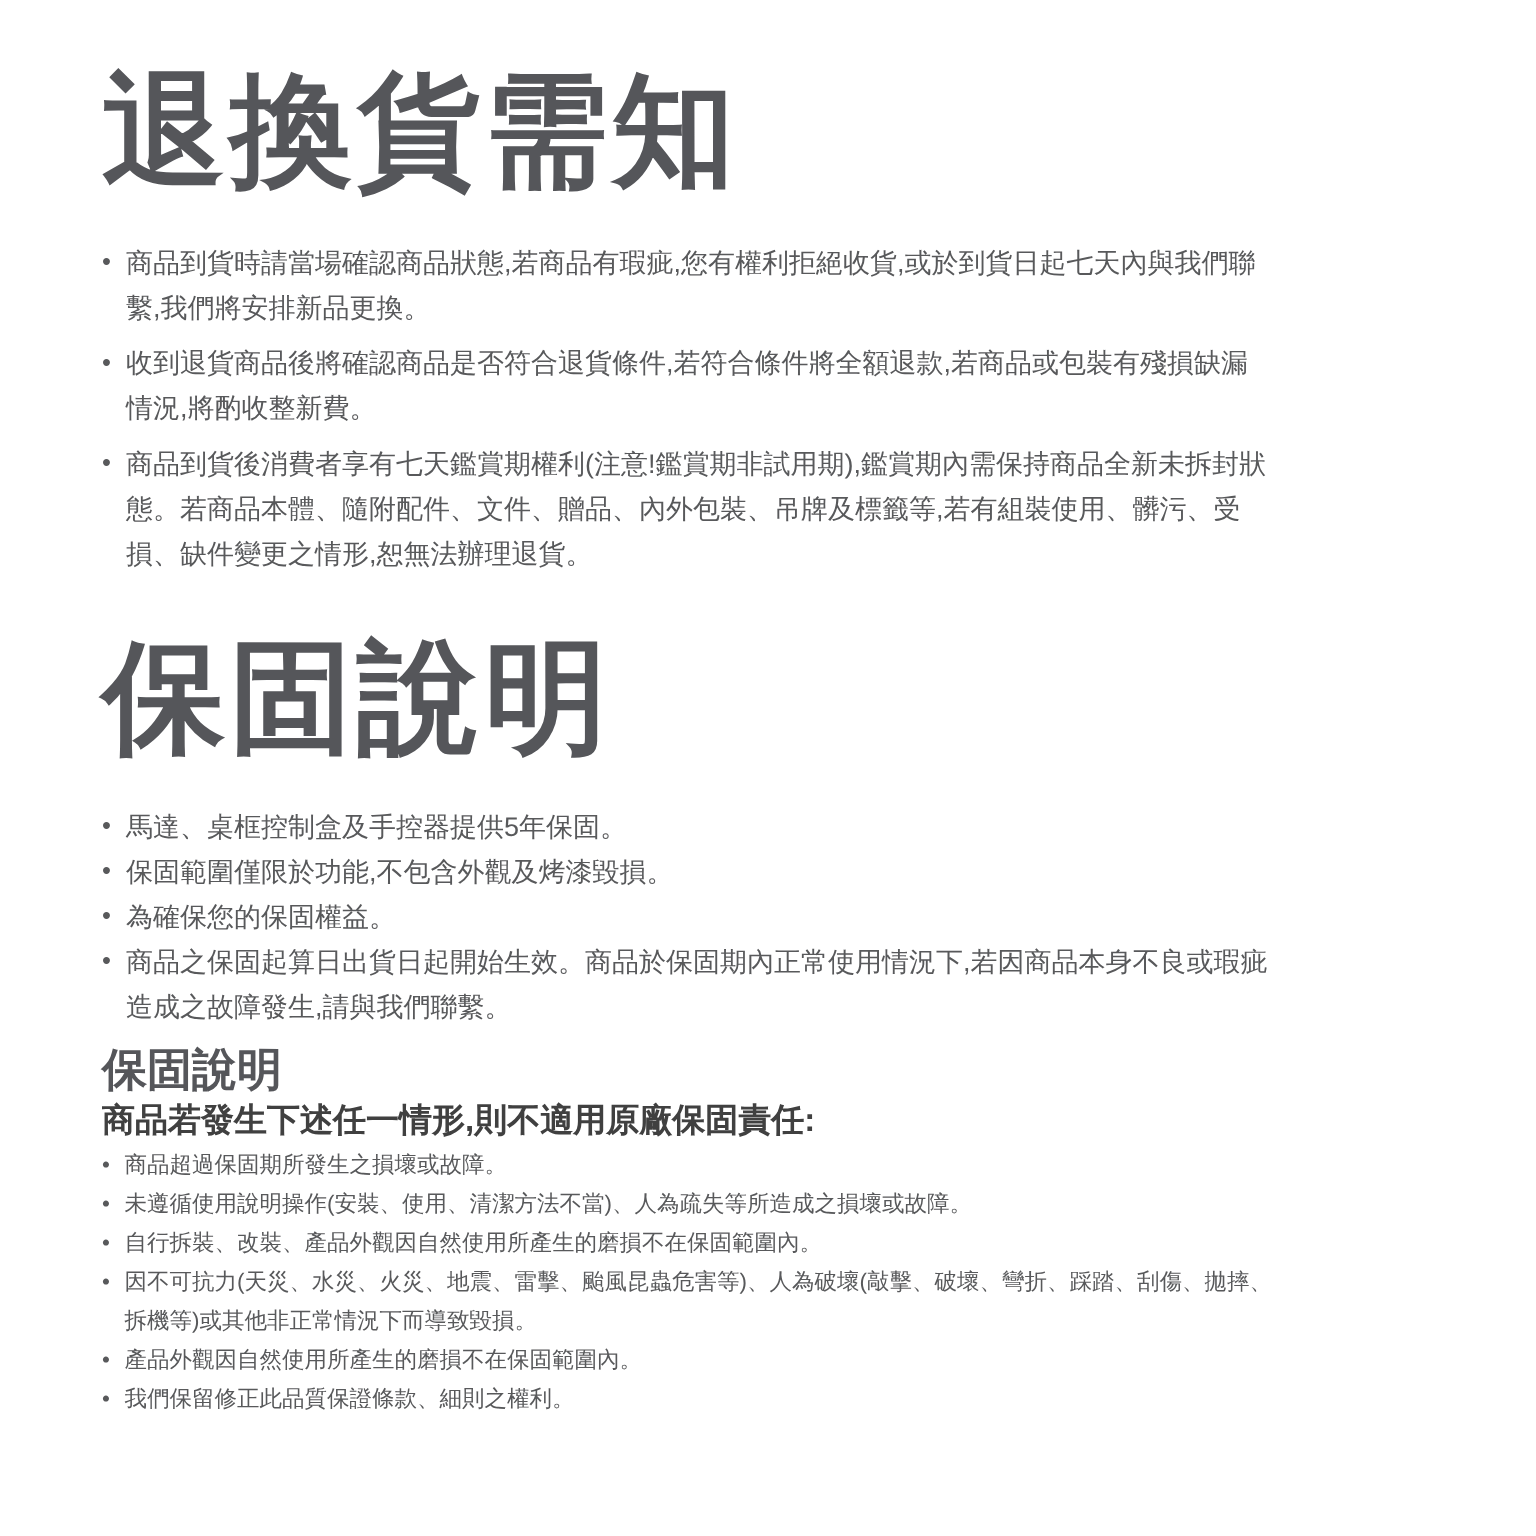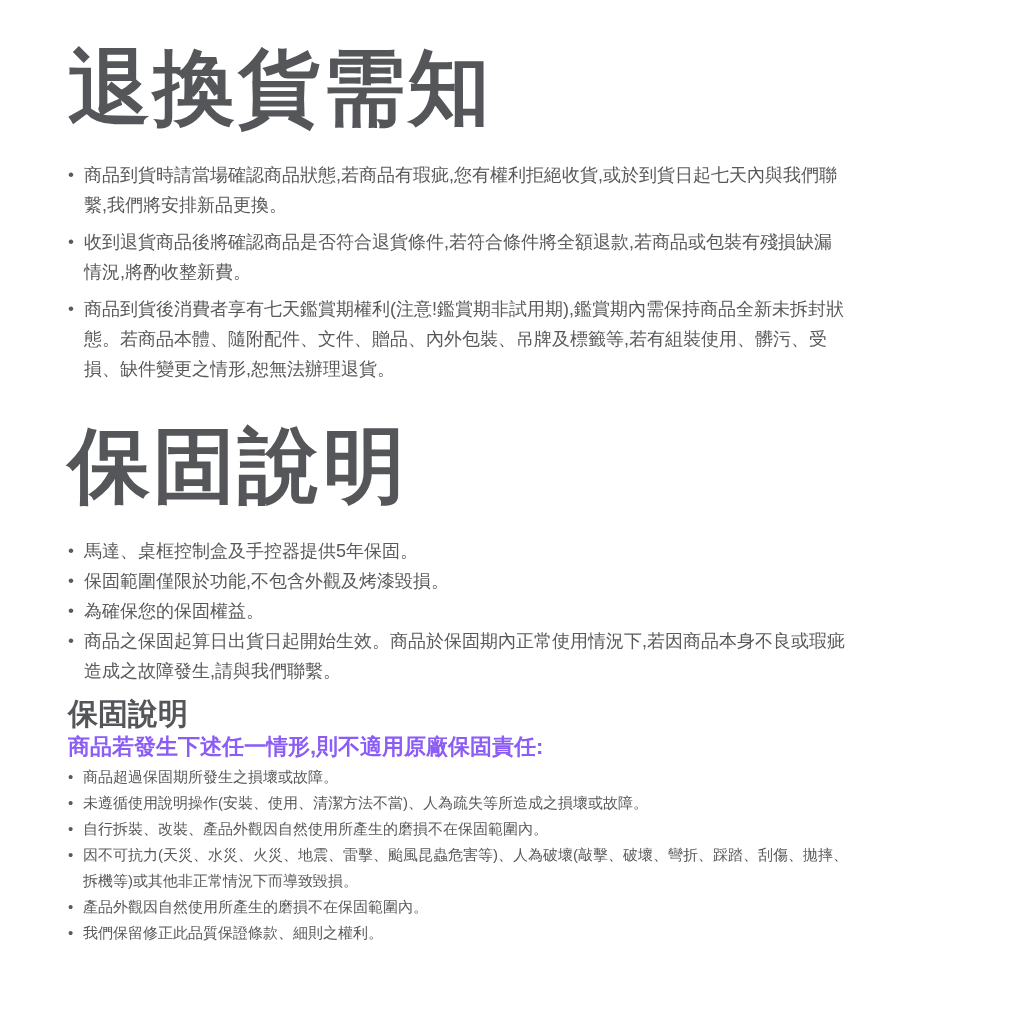--- a/index.html
+++ b/index.html
@@ -60,21 +60,21 @@
     font-size: 30px;
     line-height: 36px;
     font-weight: 800;
     color: #55565a;
   }
   .lead {
     margin: 2px 0 0 0;
     font-size: 22px;
     line-height: 26px;
     font-weight: 700;
-    color: #8b5cf6;
+    color: #404040;
   }
   ul.bullets.exceptions {
     margin-top: 4px;
     font-size: 15px;
     line-height: 26px;
   }
   ul.bullets.exceptions li { margin-bottom: 0; padding-left: 15px; }
   ul.bullets.exceptions li::before { font-size: 15px; line-height: 26px; }
 </style>
 </head>

